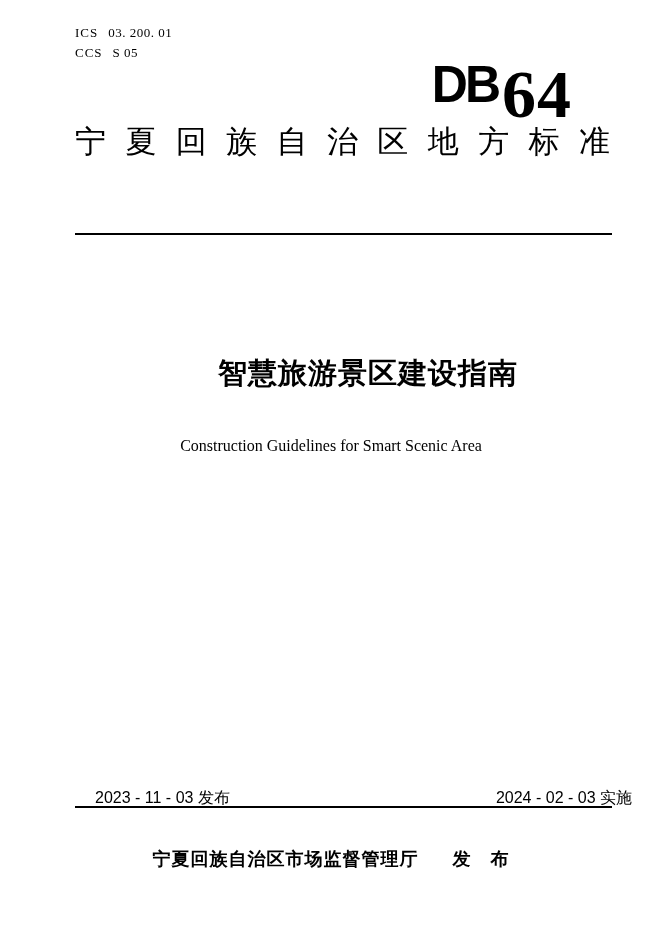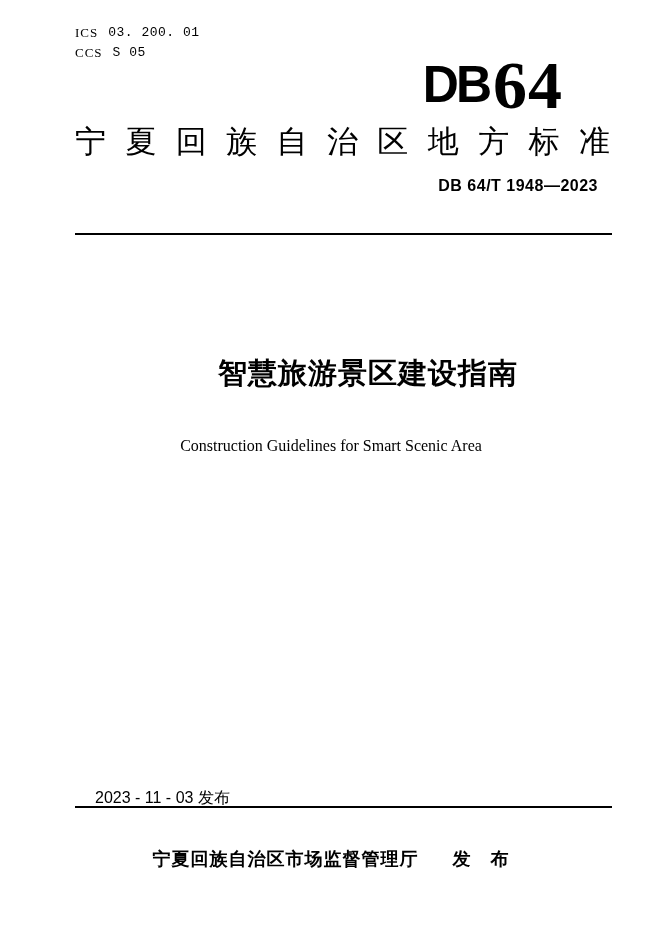--- a/index.html
+++ b/index.html
@@ -24,32 +24,32 @@
     left: 75px;
     font-size: 13px;
     line-height: 20px;
   }
   .ics-line { display: flex; column-gap: 10px; }
   .ics-label {
     font-family: "Liberation Serif", serif;
     letter-spacing: 1px;
   }
   .ics-value {
-    font-family: Liberation Mono, monospace;
+    font-family: Liberation Serif, serif;
     letter-spacing: 0.5px;
   }
 
   
   .logo {
     position: absolute;
     top: 60px;
-    right: 99px;
+    right: 90px;
     height: 50px;
     display: flex;
-    align-items: center;
+    align-items: flex-start;
     column-gap: 4px;
     line-height: 1;
   }
   .logo-db {
     font-family: "Liberation Sans", sans-serif;
     font-weight: 900;
     font-size: 50px;
     letter-spacing: -3px;
     transform: scaleY(1.02);
   }
@@ -176,29 +176,29 @@
       <span>族</span>
       <span>自</span>
       <span>治</span>
       <span>区</span>
       <span>地</span>
       <span>方</span>
       <span>标</span>
       <span>准</span>
     </div>
 
-  <div class="std-number">DB 64/T 1948—2023</div>
 
   <div class="rule rule-top"></div>
 
   <div class="doc-title">智慧旅游景区建设指南</div>
   <div class="doc-subtitle">Construction Guidelines for Smart Scenic Area</div>
 
   <div class="dates-row">
     <span>2023 - 11 - 03 发布</span>
+    <span>2024 - 02 - 03 实施</span>
   </div>
 
   <div class="rule rule-bottom"></div>
 
   <div class="publisher-row">
     <span>宁夏回族自治区市场监督管理厅</span>
     <span>发　布</span>
   </div>
 
 </div>

